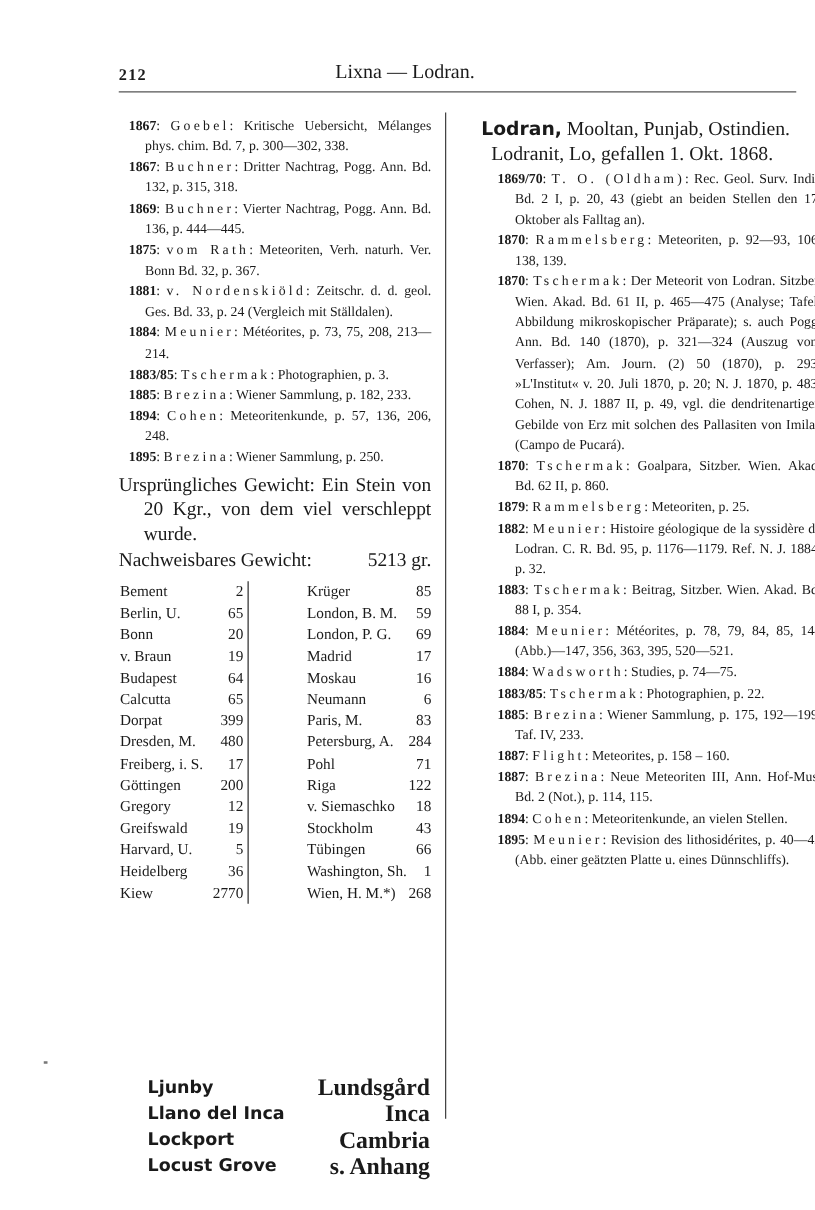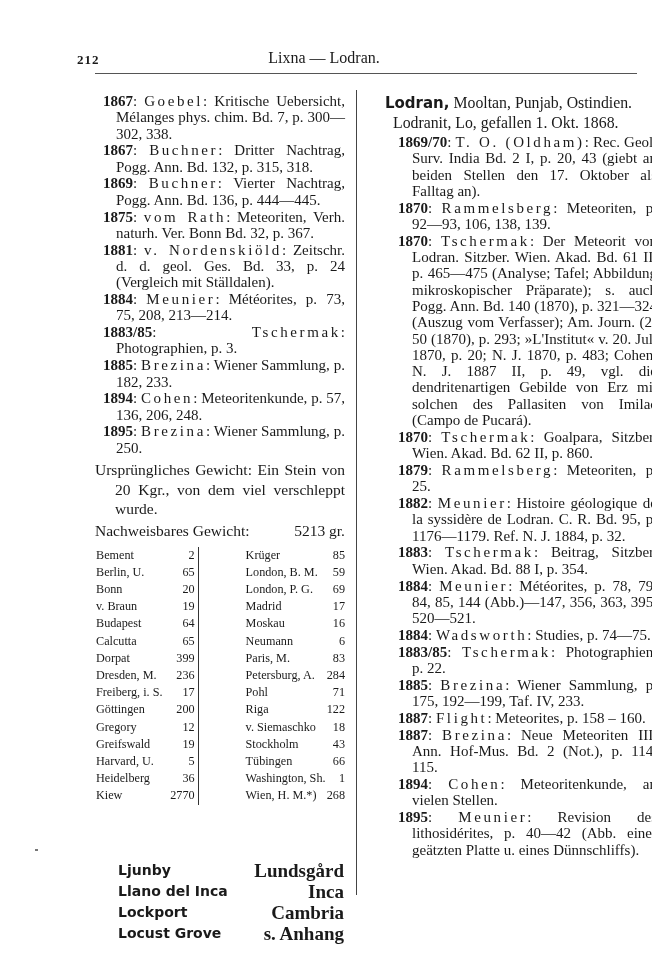--- a/index.html
+++ b/index.html
@@ -1,27 +1,27 @@
 <!DOCTYPE html>
 <html><head>
 <meta charset="utf-8">
 <style>
   html, body { margin: 0; padding: 0; background: #ffffff; }
   body { width: 652px; height: 968px; position: relative; overflow: hidden;
          font-family: "Liberation Serif", "DejaVu Serif", serif; color: #1a1a1a; }
-  .page-number { position: absolute; left: 77px; top: 52px; font-size: 13px; letter-spacing: 1px; font-weight: bold; }
+  .page-number { position: absolute; left: 95px; top: 52px; font-size: 13px; letter-spacing: 1px; font-weight: bold; }
   .running-head { position: absolute; left: 0; width: 608px; top: 49px; text-align: center; font-size: 16px; padding-left: 40px; box-sizing: border-box; }
   .head-rule { position: absolute; left: 95px; right: 15px; top: 73px; border-top: 1px solid #555; }
   .col-divider { position: absolute; left: 356px; top: 90px; height: 805px; border-left: 1px solid #444; }
 
   .col { position: absolute; top: 93px; }
   .col-left { left: 103px; width: 242px; }
   .col-right { left: 389px; width: 268px; }
 
-  .ref { font-size: 15px; line-height: 16.3px; text-align: justify; padding-left: 13px; text-indent: -13px; margin: 0 0 0.5px 0; }
+  .ref { font-size: 11px; line-height: 16.3px; text-align: justify; padding-left: 13px; text-indent: -13px; margin: 0 0 0.5px 0; }
   .ref .year { font-weight: bold; }
   .ref .author { letter-spacing: 2.6px; }
   .col-right .ref { padding-left: 14px; text-indent: -14px; margin-left: 9px; }
 
   .big-para { font-size: 15.5px; line-height: 19.5px; text-align: justify; padding-left: 20px; text-indent: -20px; margin: 4px 0 0 -8px; }
   .weight-row { font-size: 15.5px; line-height: 20px; margin: 2px 0 0 -8px; display: flex; justify-content: space-between; }
 
   .collection { margin: 6px 0 0 -7px; display: flex; font-size: 12.2px; line-height: 17.2px; gap: 44px; }
   .collection .half { width: 50%; }
   .collection .half.left { border-right: 1px solid #333; padding-right: 3px; box-sizing: border-box; }
@@ -91,21 +91,21 @@
         <div class="crow">
           <span>Calcutta</span>
           <span>65</span>
         </div>
         <div class="crow">
           <span>Dorpat</span>
           <span>399</span>
         </div>
         <div class="crow">
           <span>Dresden, M.</span>
-          <span>236</span>
+          <span>480</span>
         </div>
         <div class="crow">
           <span>Freiberg, i. S.</span>
           <span>17</span>
         </div>
         <div class="crow">
           <span>Göttingen</span>
           <span>200</span>
         </div>
         <div class="crow">

